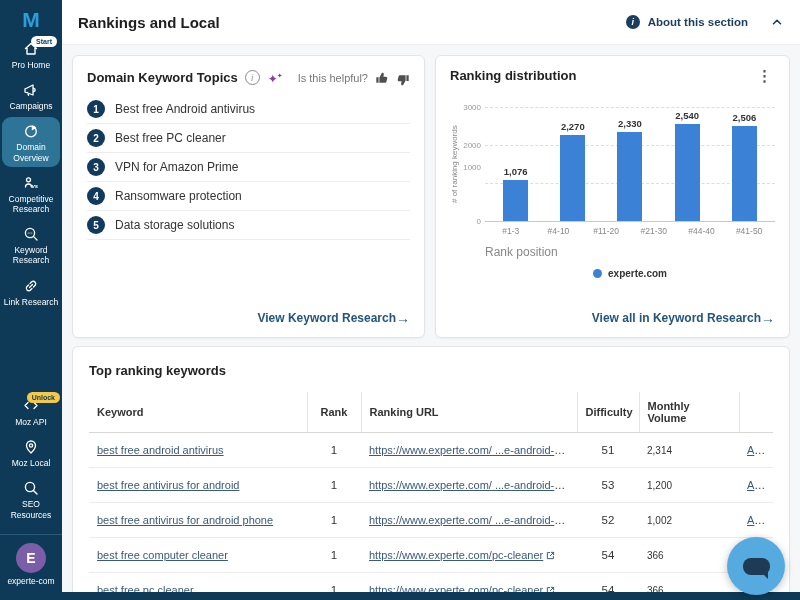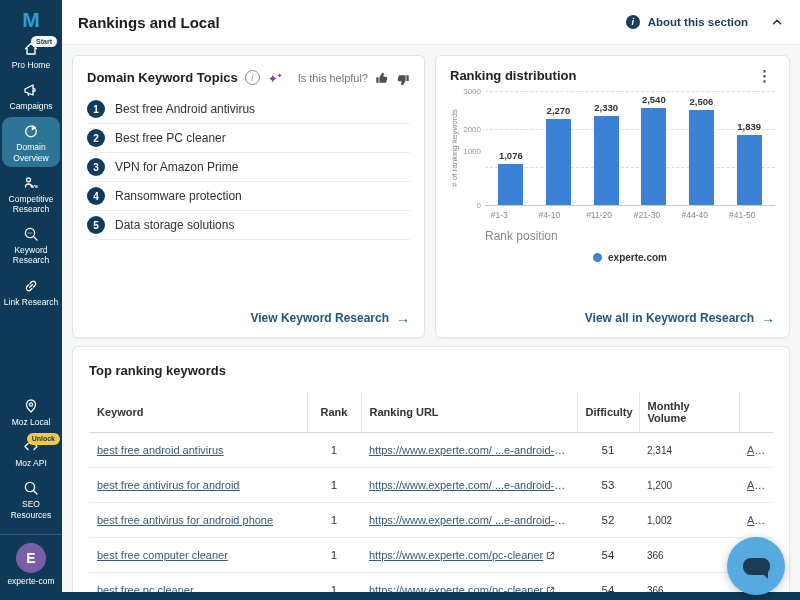--- a/index.html
+++ b/index.html
@@ -53,42 +53,42 @@
   .sparkle-sub{font-size:7px;position:relative;top:-5px;left:-1px}
   .helpful{margin-left:auto;display:flex;align-items:center;gap:7px;color:#777;font-size:11px}
   .thumb{cursor:pointer;display:flex}
   .thumb.down{transform:rotate(180deg);margin-top:5px}
 
   .topic-list{margin-top:8px}
   .topic-row{display:flex;align-items:center;gap:10px;height:28px;border-bottom:1px solid #ececec;
              font-size:12px;color:#333}
   .topic-num{width:18px;height:18px;border-radius:50%;background:#123a5c;color:#fff;font-size:10px;
              font-weight:bold;display:flex;align-items:center;justify-content:center;flex:0 0 18px}
-  .card-footer{margin-top:auto;display:flex;justify-content:flex-end;align-items:center;gap:7px;cursor:pointer}
+  .card-footer{margin-top:auto;display:flex;justify-content:flex-end;align-items:center;cursor:pointer}
   .footer-link{color:#24557c;font-size:12px;font-weight:600}
   .footer-arrow{color:#24557c;font-size:14px;font-weight:bold;line-height:1}
 
   
   .menu-dots{margin-left:auto;color:#555;font-size:15px;font-weight:bold;cursor:pointer;line-height:1;padding:0 3px}
-  .chart-area{display:flex;margin-top:8px}
+  .chart-area{display:flex;margin-top:24px}
   .y-axis-label{writing-mode:vertical-rl;transform:rotate(180deg);font-size:8px;color:#888;
                 height:114px;display:flex;align-items:center;justify-content:center}
   .ytick-col{width:26px;position:relative;height:114px;font-size:8px;color:#999}
   .ytick{position:absolute;right:4px;transform:translateY(-50%)}
   .plot-stack{flex:1;display:flex;flex-direction:column}
   .plot{position:relative;height:114px;border-bottom:1px solid #c9c9c9}
   .gridline{position:absolute;left:0;right:0;border-top:1px dashed #ddd}
   .bars{position:absolute;left:0;right:0;top:0;bottom:0;display:flex;justify-content:space-around;
         align-items:flex-end;padding:0 2px}
   .bar-slot{width:40px;position:relative;display:flex;justify-content:center;align-items:flex-end;height:100%}
   .bar{width:25px;background:#3b82d7}
   .bar-value{position:absolute;font-size:9.5px;font-weight:bold;color:#333;left:50%;
              transform:translateX(-50%);white-space:nowrap}
   .xticks{display:flex;justify-content:space-around;padding:0 2px;margin-top:4px}
-  .xtick{width:40px;font-size:8.5px;color:#888}
+  .xtick{width:40px;text-align:center;font-size:8.5px;color:#888}
   .xaxis-title{font-size:12px;color:#888;margin-top:9px}
   .legend{display:flex;justify-content:center;align-items:center;gap:6px;margin-top:9px}
   .legend-dot{width:9px;height:9px;border-radius:50%;background:#3b82d7}
   .legend-label{font-size:10px;font-weight:bold;color:#333}
 
   
   .card.table-card{flex:1;padding:14px 16px 6px}
   .table-title{font-size:13px;font-weight:bold;color:#222;margin:2px 0 14px}
   table{width:100%;border-collapse:collapse;table-layout:fixed}
   th{font-size:11px;font-weight:bold;color:#333;text-align:left;padding:8px 8px;
@@ -162,32 +162,32 @@
       <div class="nav-item">
         <svg class="icon-svg" width="18" height="18" viewBox="0 0 18 18" fill="none" stroke="#fff" stroke-width="1.3" stroke-linecap="round" stroke-linejoin="round">
             <path d="M7.5 10.5 L10.5 7.5 M6.5 8 L4.8 9.7 a2.5 2.5 0 0 0 3.5 3.5 L10 11.5 M11.5 10 L13.2 8.3 a2.5 2.5 0 0 0 -3.5 -3.5 L8 6.5"></path>
           </svg>
         <span class="nav-label">Link Research</span>
       </div>
     </div>
 
     <div class="nav-group tools">
       <div class="nav-item">
+        <span class="badge unlock">Unlock</span>
+        <svg class="icon-svg" width="18" height="18" viewBox="0 0 18 18" fill="none" stroke="#fff" stroke-width="1.3" stroke-linecap="round" stroke-linejoin="round">
+            <path d="M6 5.5 L3 8.5 L6 11.5 M12 5.5 L15 8.5 L12 11.5"></path>
+          </svg>
+        <span class="nav-label">Moz API</span>
+      </div>
+      <div class="nav-item">
         <svg class="icon-svg" width="18" height="18" viewBox="0 0 18 18" fill="none" stroke="#fff" stroke-width="1.3" stroke-linejoin="round">
             <path d="M9 15 C9 15 4.5 10.8 4.5 7.5 a4.5 4.5 0 0 1 9 0 C13.5 10.8 9 15 9 15 Z"></path>
             <circle cx="9" cy="7.5" r="1.6"></circle>
           </svg>
         <span class="nav-label">Moz Local</span>
-      </div>
-      <div class="nav-item">
-        <span class="badge unlock">Unlock</span>
-        <svg class="icon-svg" width="18" height="18" viewBox="0 0 18 18" fill="none" stroke="#fff" stroke-width="1.3" stroke-linecap="round" stroke-linejoin="round">
-            <path d="M6 5.5 L3 8.5 L6 11.5 M12 5.5 L15 8.5 L12 11.5"></path>
-          </svg>
-        <span class="nav-label">Moz API</span>
       </div>
       <div class="nav-item">
         <svg class="icon-svg" width="18" height="18" viewBox="0 0 18 18" fill="none" stroke="#fff" stroke-width="1.4" stroke-linecap="round">
             <circle cx="8" cy="8" r="4.6"></circle>
             <path d="M11.4 11.4 L15 15"></path>
           </svg>
         <span class="nav-label">SEO Resources</span>
       </div>
     </div>
 
@@ -298,24 +298,20 @@
                     <div class="bar" style="height: 89px;"></div>
                   </div>
                   <div class="bar-slot">
                     <span class="bar-value" style="bottom: 100px;">2,540</span>
                     <div class="bar" style="height: 97px;"></div>
                   </div>
                   <div class="bar-slot">
                     <span class="bar-value" style="bottom: 98px;">2,506</span>
                     <div class="bar" style="height: 95px;"></div>
                   </div>
-                  <div class="bar-slot">
-                    <span class="bar-value" style="bottom: 73px;">1,839</span>
-                    <div class="bar" style="height: 70px;"></div>
-                  </div>
                 </div>
               </div>
               <div class="xticks">
                 <span class="xtick">#1-3</span>
                 <span class="xtick">#4-10</span>
                 <span class="xtick">#11-20</span>
                 <span class="xtick">#21-30</span>
                 <span class="xtick">#44-40</span>
                 <span class="xtick">#41-50</span>
               </div>

